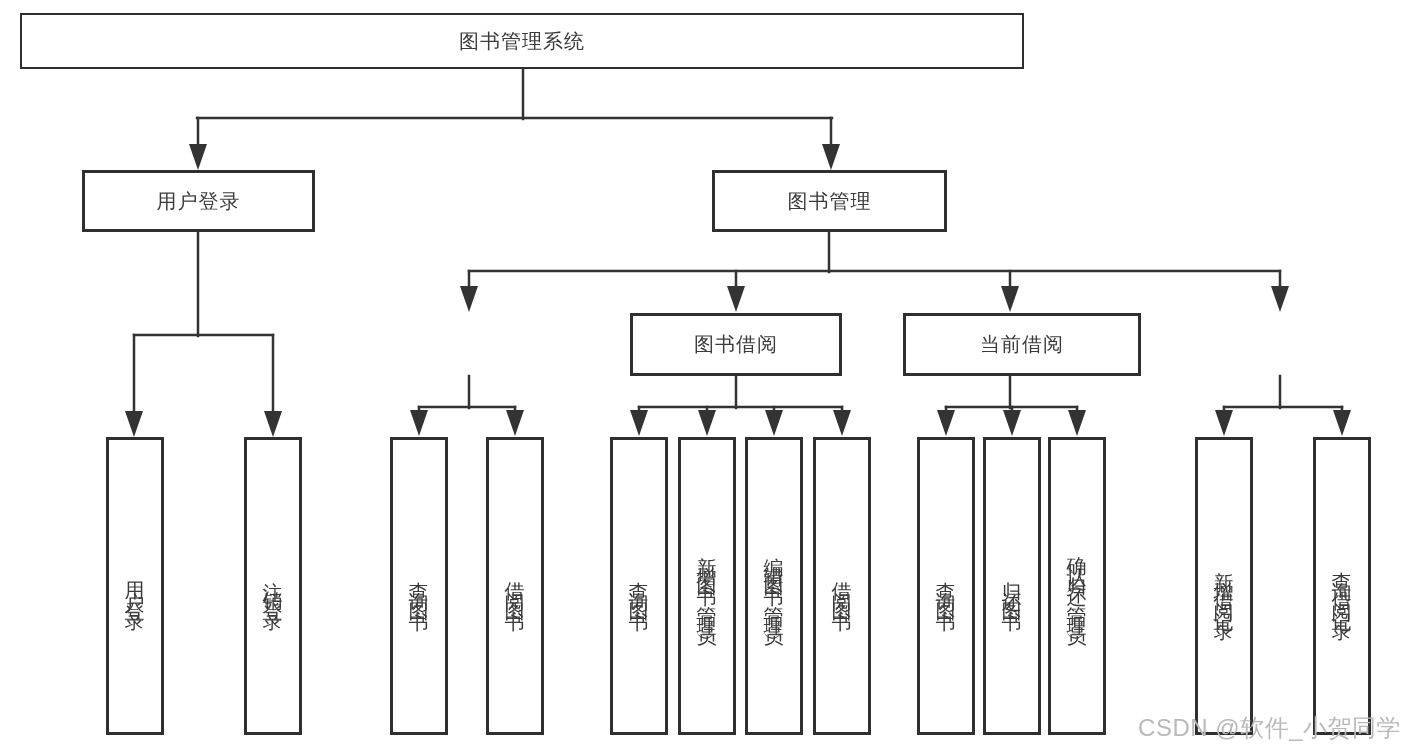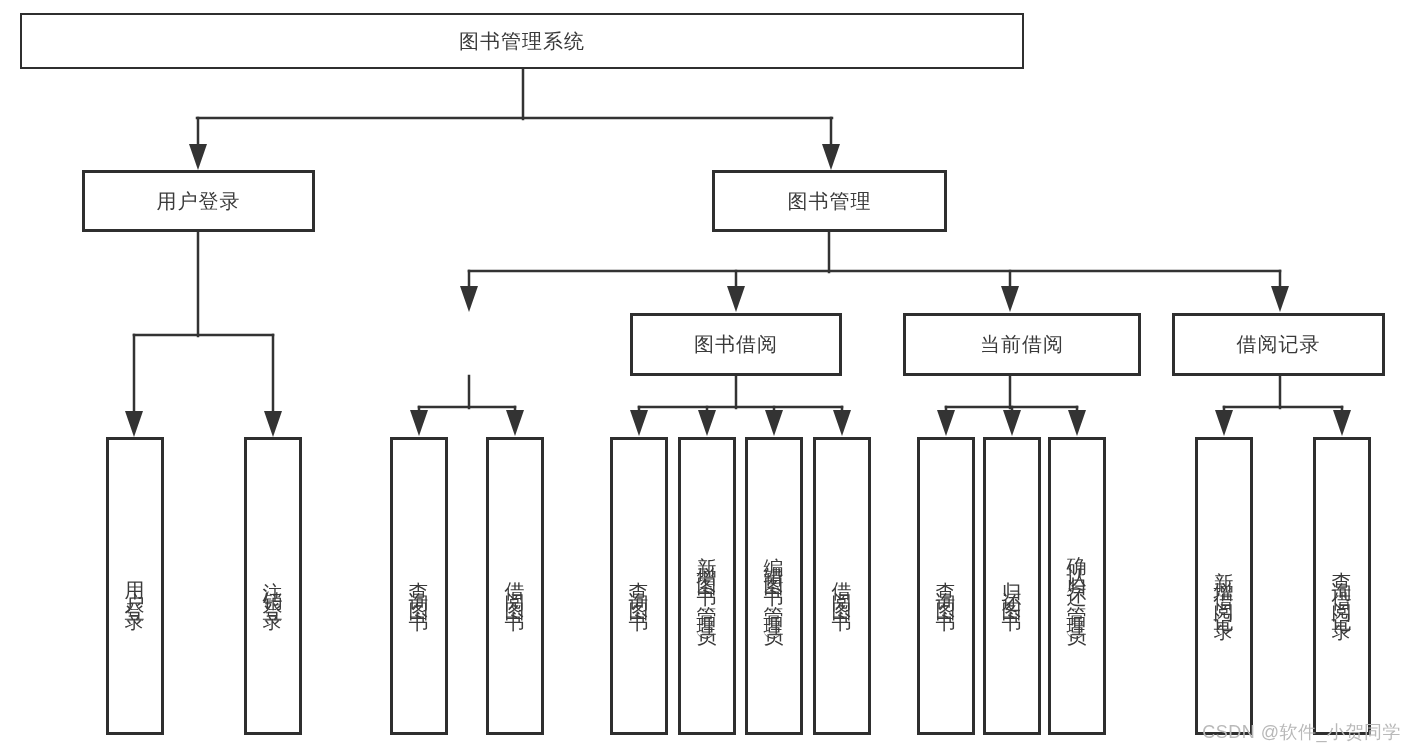--- a/index.html
+++ b/index.html
@@ -42,21 +42,21 @@
     font-size:20px;
     letter-spacing:10px;
     line-height:1;
     color:var(--text);
     max-height:288px;
   }
   .watermark{
     position:absolute;
     right:4px;bottom:3px;
     z-index:3;
-    font-size:18px;
+    font-size:24px;
     color:var(--watermark);
     letter-spacing:0.5px;
     white-space:nowrap;
   }
 </style>
 </head>
 <body>
 
 <div class="canvas">
 
@@ -132,23 +132,20 @@
   <div class="box" style="left:712px;top:170px;width:235px;height:62px;">
     <span class="hlabel">图书管理</span>
   </div>
 
   <div class="box" style="left:630px;top:313px;width:212px;height:63px;">
     <span class="hlabel">图书借阅</span>
   </div>
   <div class="box" style="left:903px;top:313px;width:238px;height:63px;">
     <span class="hlabel">当前借阅</span>
   </div>
-  <div class="box" style="left:1172px;top:313px;width:213px;height:63px;">
-    <span class="hlabel">借阅记录</span>
-  </div>
 
   <div class="box leaf" style="left:106px;top:437px;width:58px;height:298px;">
     <span class="vlabel">用户登录</span>
   </div>
   <div class="box leaf" style="left:244px;top:437px;width:58px;height:298px;">
     <span class="vlabel">注销登录</span>
   </div>
 
   <div class="box leaf" style="left:390px;top:437px;width:58px;height:298px;">
     <span class="vlabel">查询图书</span>

